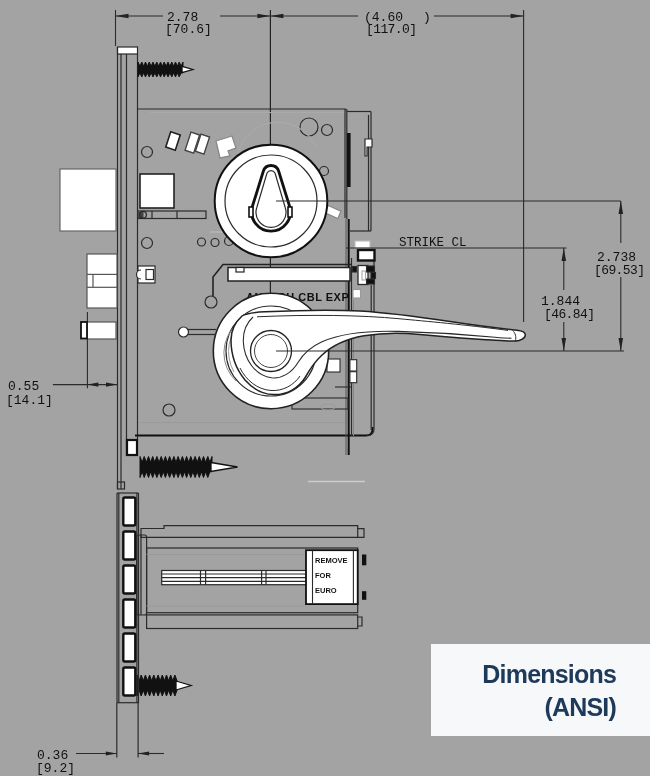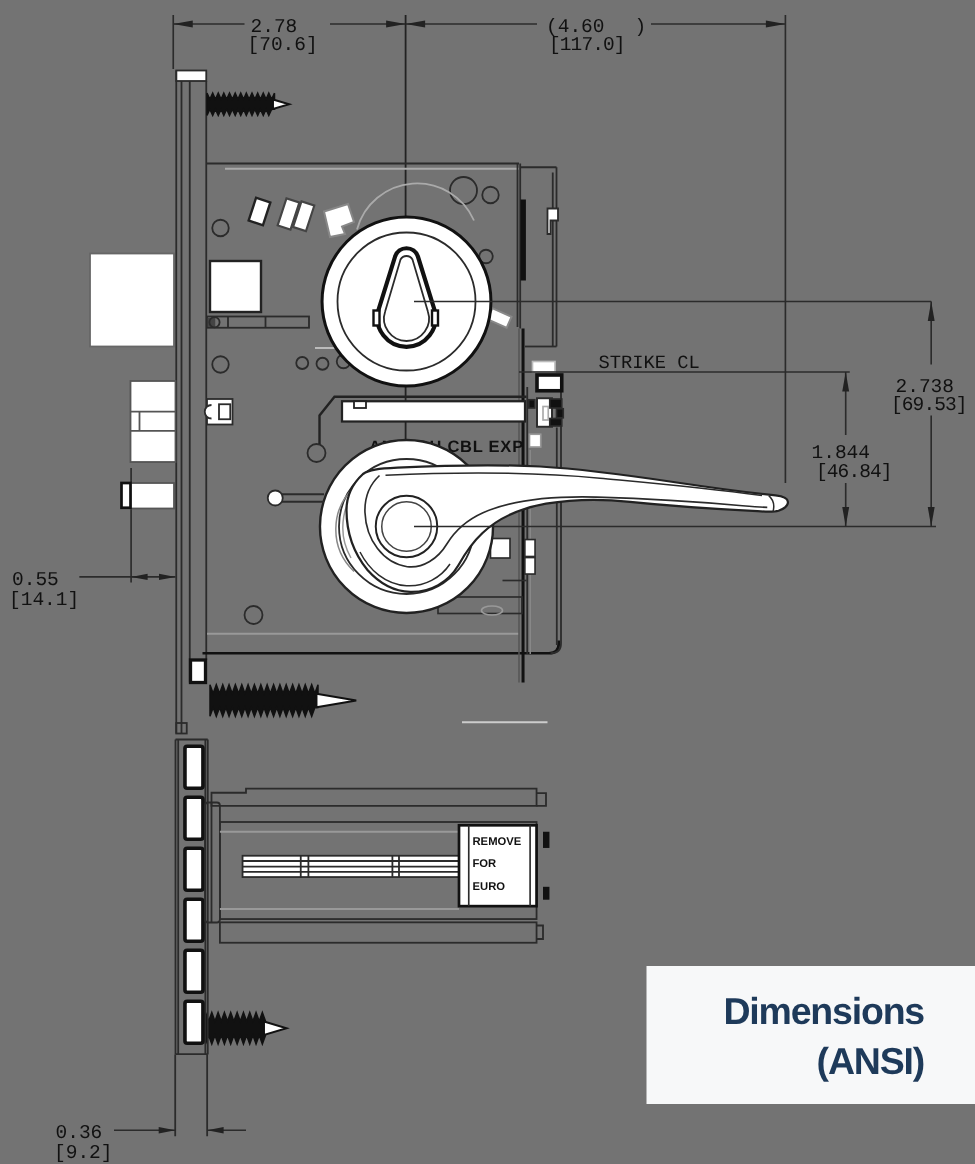--- a/index.html
+++ b/index.html
@@ -1,16 +1,16 @@
 <!DOCTYPE html>
 <html><head>
 <meta charset="utf-8">
 <style>
   html,body{margin:0;padding:0;background:#ffffff;}
-  #canvas{position:relative;width:650px;height:776px;background:#737373;overflow:hidden;}
+  #canvas{position:relative;width:650px;height:776px;background:#a3a3a3;overflow:hidden;}
 </style>
 </head>
 <body>
 <div id="canvas">
 <svg width="650" height="776" viewBox="0 0 650 776" xmlns="http://www.w3.org/2000/svg">
 
 <g>
 <line x1="115.5" y1="16" x2="163" y2="16" stroke="#2b2b2b" stroke-width="1.1" fill="none"></line>
 <line x1="220" y1="16" x2="270.4" y2="16" stroke="#2b2b2b" stroke-width="1.1" fill="none"></line>
 <polygon points="115.5,16.0 128.5,13.7 128.5,18.3" fill="#222"></polygon>

